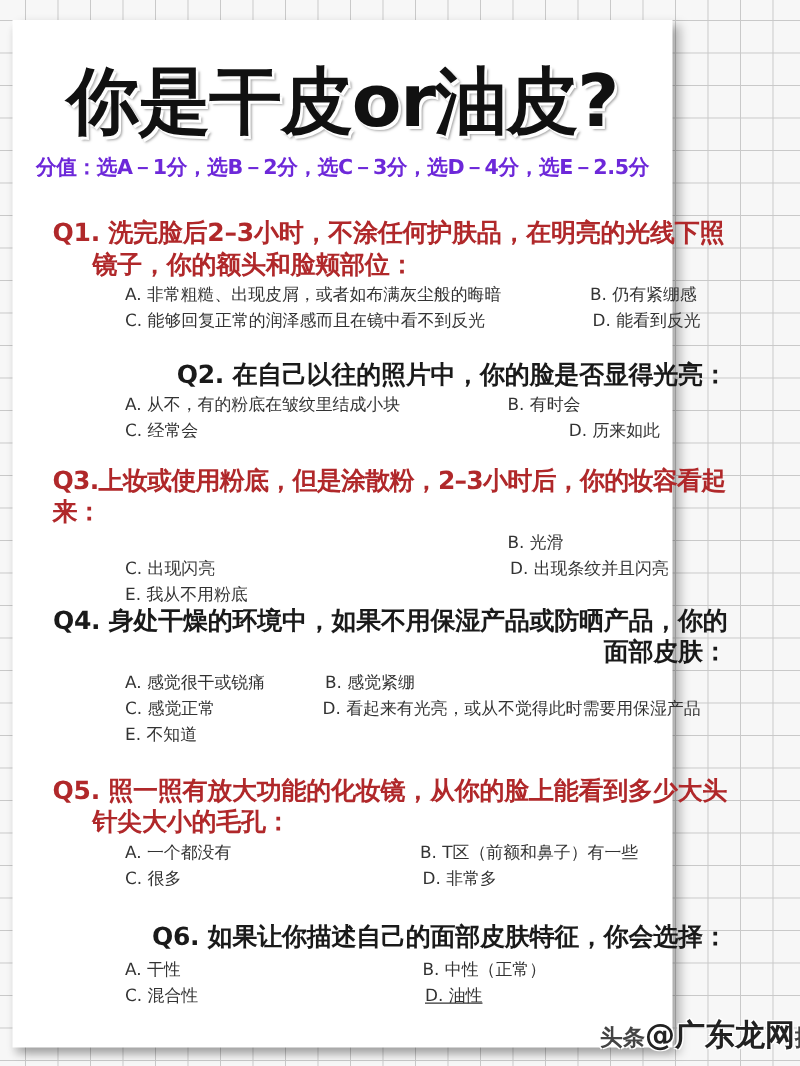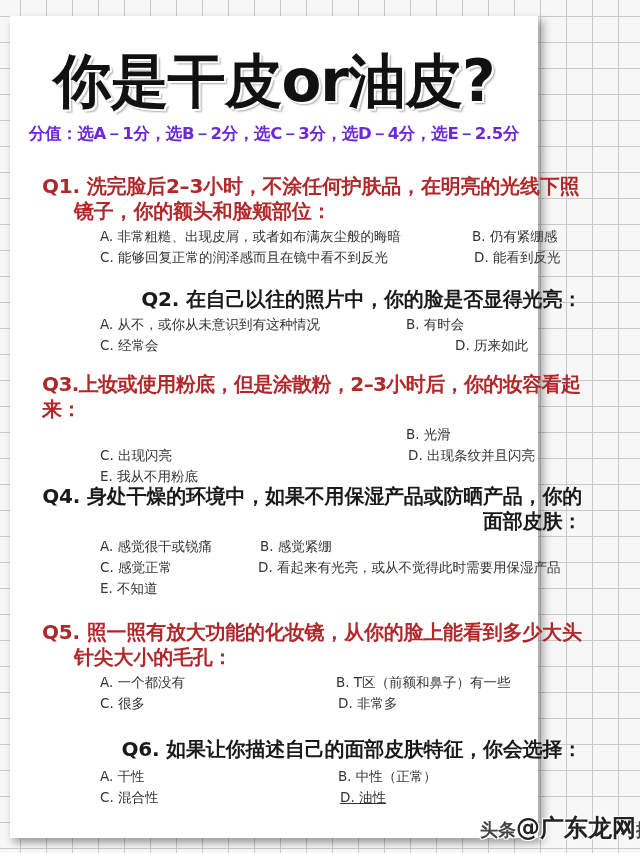--- a/index.html
+++ b/index.html
@@ -62,21 +62,21 @@
     <span class="opt" style="left:58px;top:0;">A. 非常粗糙、出现皮屑，或者如布满灰尘般的晦暗</span>
     <span class="opt" style="left:430px;top:0;">B. 仍有紧绷感</span>
     <span class="opt" style="left:58px;top:21px;">C. 能够回复正常的润泽感而且在镜中看不到反光</span>
     <span class="opt" style="left:432px;top:21px;">D. 能看到反光</span>
   </div>
 </div>
 
 <div class="q" style="top:287px;">
   <div class="q-head black">Q2. 在自己以往的照片中，你的脸是否显得光亮：</div>
   <div class="opts" style="height:44px;">
-    <span class="opt" style="left:58px;top:0;">A. 从不，或你从未意识到有这种情况</span>
+    <span class="opt" style="left:58px;top:0;">A. 从不，有的粉底在皱纹里结成小块</span>
     <span class="opt" style="left:364px;top:0;">B. 有时会</span>
     <span class="opt" style="left:58px;top:21px;">C. 经常会</span>
     <span class="opt" style="left:372px;top:21px;margin-left:41px;">D. 历来如此</span>
   </div>
 </div>
 
 <div class="q" style="top:372px;">
   <div class="q-head red" style="padding-left:0;text-indent:0;letter-spacing:-0.6px;">Q3.上妆或使用粉底，但是涂散粉，2–3小时后，你的妆容看起来：</div>
   <div class="opts" style="height:64px;">
     <span class="opt" style="left:364px;top:0;">B. 光滑</span>

